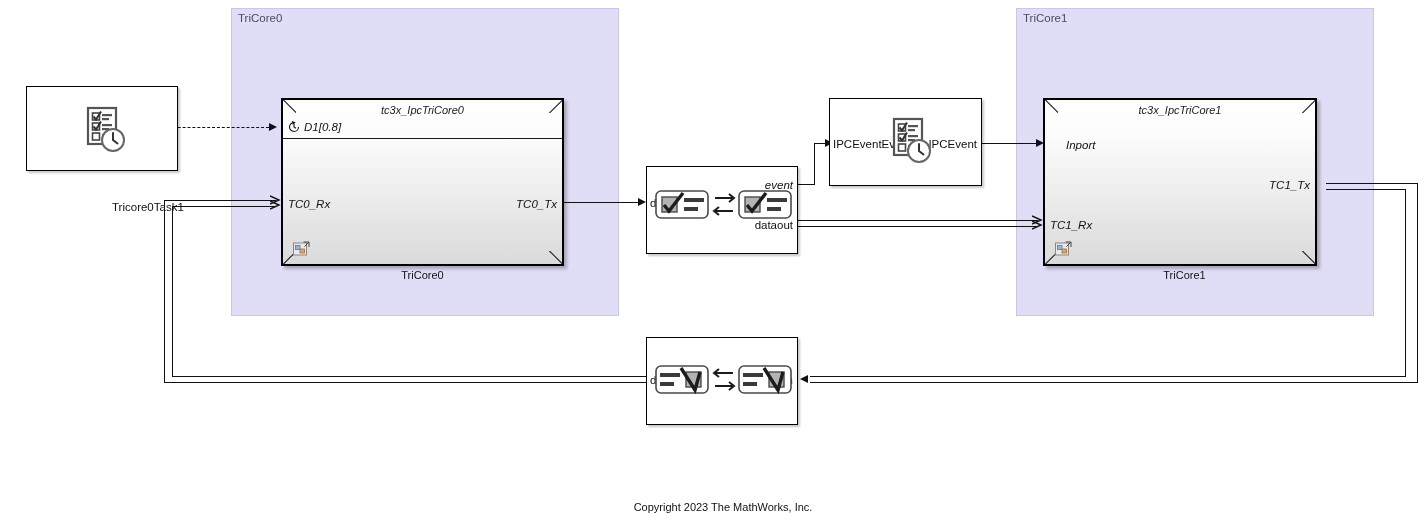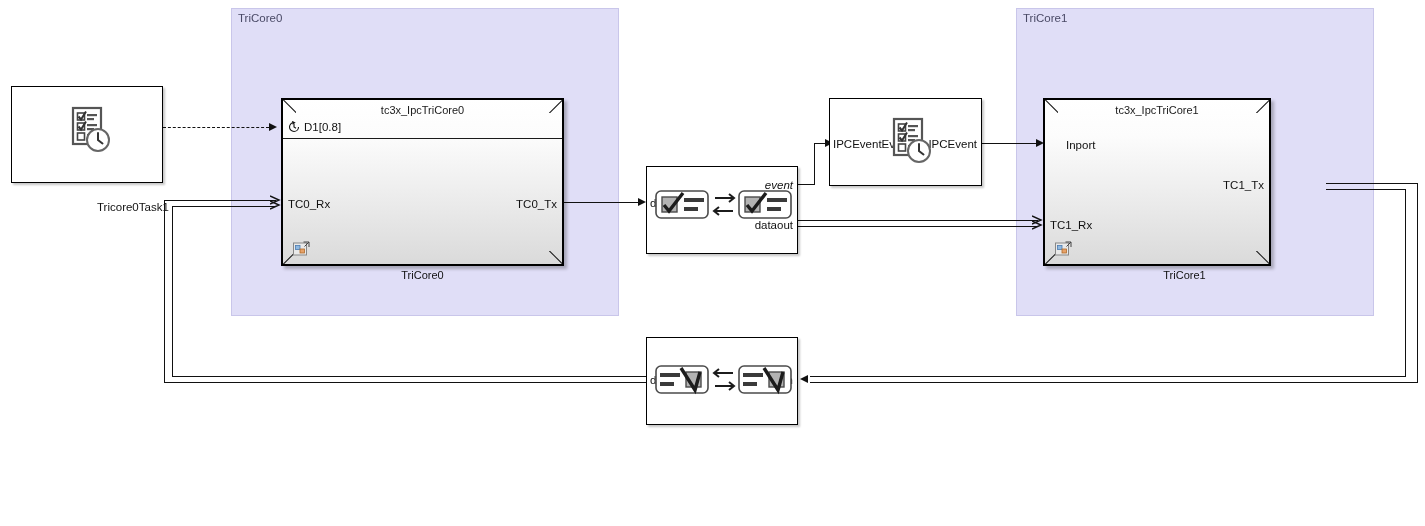--- a/index.html
+++ b/index.html
@@ -43,20 +43,21 @@
     box-shadow: 2px 2px 2px rgba(0,0,0,0.22);
   }
   
   .modelref {
     position: absolute;
     box-sizing: border-box;
     border: 2px solid #000000;
     background: linear-gradient(to bottom, #ffffff 0%, #fcfcfc 22%, #ebebeb 62%, #dadada 100%);
     box-shadow: 3px 3px 3px rgba(0,0,0,0.25);
     overflow: hidden;
+    font-style: italic;
   }
   
   .corner {
     position: absolute;
     width: 13px;
     height: 13px;
     overflow: hidden;
     pointer-events: none;
   }
   .corner::after {
@@ -221,21 +222,21 @@
   <div class="wire-v" style="left:172px; top:206px; height:170px;"></div>
   <div class="wire-h" style="left:172px; top:206px; width:104px;"></div>
 
   <div class="arrow-bus" style="left:270px; top:195px;">
     <svg width="11" height="16" viewBox="0 0 11 16" class="icon-svg">
       <path d="M0,1 L9,5 L0,9" fill="none" stroke="#111" stroke-width="1.4"></path>
       <path d="M0,6 L9,10 L0,14" fill="none" stroke="#111" stroke-width="1.4"></path>
     </svg>
   </div>
 
-  <div class="blk" style="left:11px; top:86px; width:152px; height:97px;">
+  <div class="blk" style="left:26px; top:86px; width:152px; height:85px;">
     <span style="position:absolute; left:53px; top:17px;">
       <svg width="52" height="52" viewBox="0 0 52 52" class="icon-svg">
         <rect x="8" y="4" width="28" height="36" fill="#fff" stroke="#555" stroke-width="2.2"></rect>
         <rect x="12.5" y="9" width="7" height="7" fill="#fff" stroke="#444" stroke-width="1.6"></rect>
         <path d="M13.5,12.5 L16,15.5 L21,7.5" fill="none" stroke="#333" stroke-width="2"></path>
         <rect x="22" y="10" width="10" height="2.2" fill="#555"></rect>
         <rect x="22" y="14" width="7" height="2.2" fill="#555"></rect>
         <rect x="12.5" y="19" width="7" height="7" fill="#fff" stroke="#444" stroke-width="1.6"></rect>
         <path d="M13.5,22.5 L16,25.5 L21,17.5" fill="none" stroke="#333" stroke-width="2"></path>
         <rect x="22" y="20" width="10" height="2.2" fill="#555"></rect>
@@ -330,21 +331,21 @@
         <rect x="22" y="24" width="7" height="2.2" fill="#555"></rect>
         <rect x="12.5" y="29" width="7" height="7" fill="#fff" stroke="#444" stroke-width="1.6"></rect>
         <rect x="22" y="30" width="10" height="2.2" fill="#555"></rect>
         <rect x="22" y="34" width="7" height="2.2" fill="#555"></rect>
         <circle cx="33" cy="36" r="11" fill="#fff" stroke="#666" stroke-width="2"></circle>
         <path d="M33,29 L33,36 L37.5,39.5" fill="none" stroke="#333" stroke-width="2" stroke-linecap="round"></path>
       </svg>
     </span>
   </div>
 
-  <div class="modelref" style="left:1043px; top:98px; width:228px; height:168px;">
+  <div class="modelref" style="left:1043px; top:98px; width:274px; height:168px;">
     <div class="corner tl"></div>
     <div class="corner tr"></div>
     <div class="corner bl"></div>
     <div class="corner br"></div>
 
     <div class="mr-title">tc3x_IpcTriCore1</div>
 
     <span class="port-label" style="left:21px; top:45px; transform:translate(0,-50%);">Inport</span>
 
     <span class="port-label" style="left:5px; top:125px; transform:translate(0,-50%);">TC1_Rx</span>
@@ -382,14 +383,15 @@
 
         <rect x="84" y="6" width="52" height="27" rx="5" fill="#fff" stroke="#4b4b4b" stroke-width="1.6"></rect>
         <rect x="114" y="12" width="15" height="15" fill="#b3b3b3" stroke="#4b4b4b" stroke-width="1.4"></rect>
         <path d="M109,8 L123,30 L128,12" fill="none" stroke="#1c1c1c" stroke-width="3.4"></path>
         <rect x="88" y="13" width="20" height="4" fill="#3a3a3a"></rect>
         <rect x="88" y="22" width="14" height="4" fill="#3a3a3a"></rect>
       </svg>
     </span>
   </div>
 
+  <div class="copyright" style="left:563px; top:501px; width:320px;">Copyright 2023 The MathWorks, Inc.</div>
 
 </div>
 
 </body></html>

